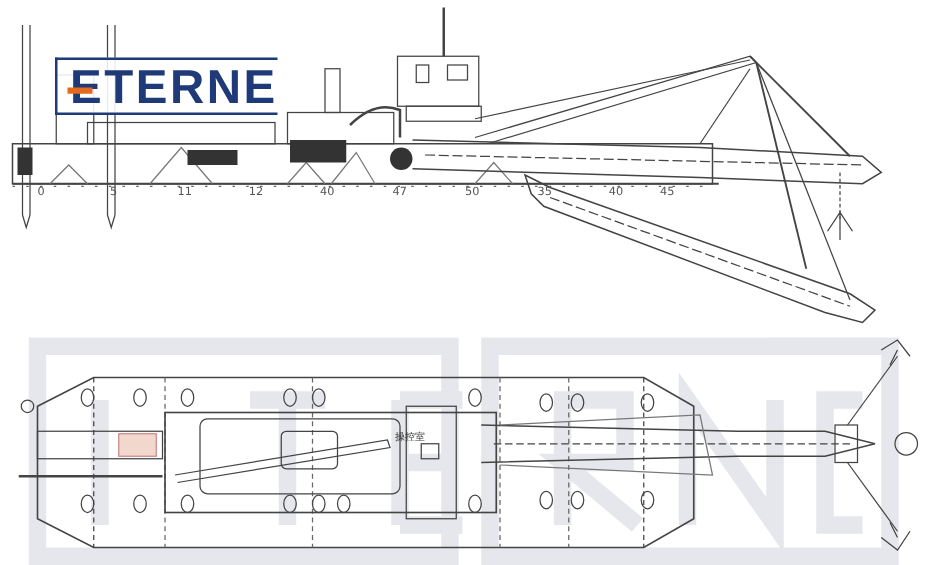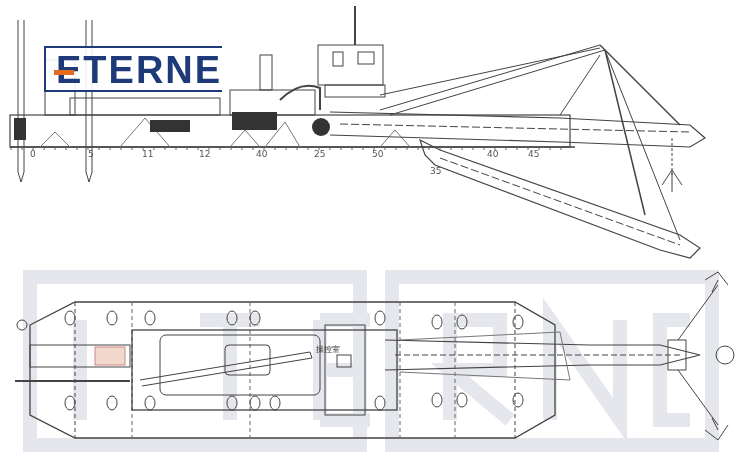--- a/index.html
+++ b/index.html
@@ -150,23 +150,23 @@
       <path d="M705 280 L718 272 L728 285 M712 292 L718 280"></path>
       <path d="M705 430 L718 440 L728 425 M712 418 L718 430"></path>
     </g>
   </svg>
 
   <span class="scale-label" style="left:30px;top:149px;">0</span>
   <span class="scale-label" style="left:88px;top:149px;">5</span>
   <span class="scale-label" style="left:142px;top:149px;">11</span>
   <span class="scale-label" style="left:199px;top:149px;">12</span>
   <span class="scale-label" style="left:256px;top:149px;">40</span>
-  <span class="scale-label" style="left:314px;top:149px;">25</span>
+  <span class="scale-label" style="left:314px;top:149px;">47</span>
   <span class="scale-label" style="left:372px;top:149px;">50</span>
-  <span class="scale-label" style="left:430px;top:149px;margin-top:17px;">35</span>
+  <span class="scale-label" style="left:430px;top:149px;">35</span>
   <span class="scale-label" style="left:487px;top:149px;text-align:center;">40</span>
   <span class="scale-label" style="left:528px;top:149px;">45</span>
 
   <span class="cabin-label">操控室</span>
 
   <div class="logo">
     <span class="logo-text">ETERNE</span>
     <span class="logo-bar"></span>
   </div>
 </div>

